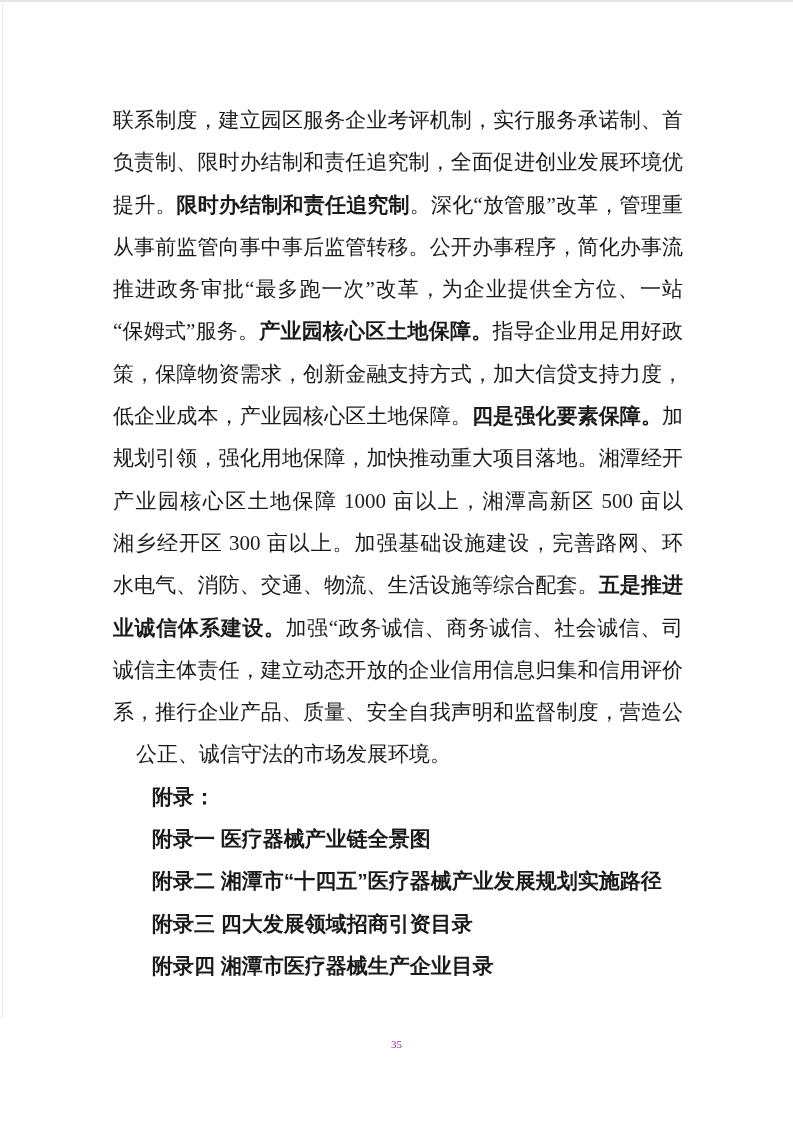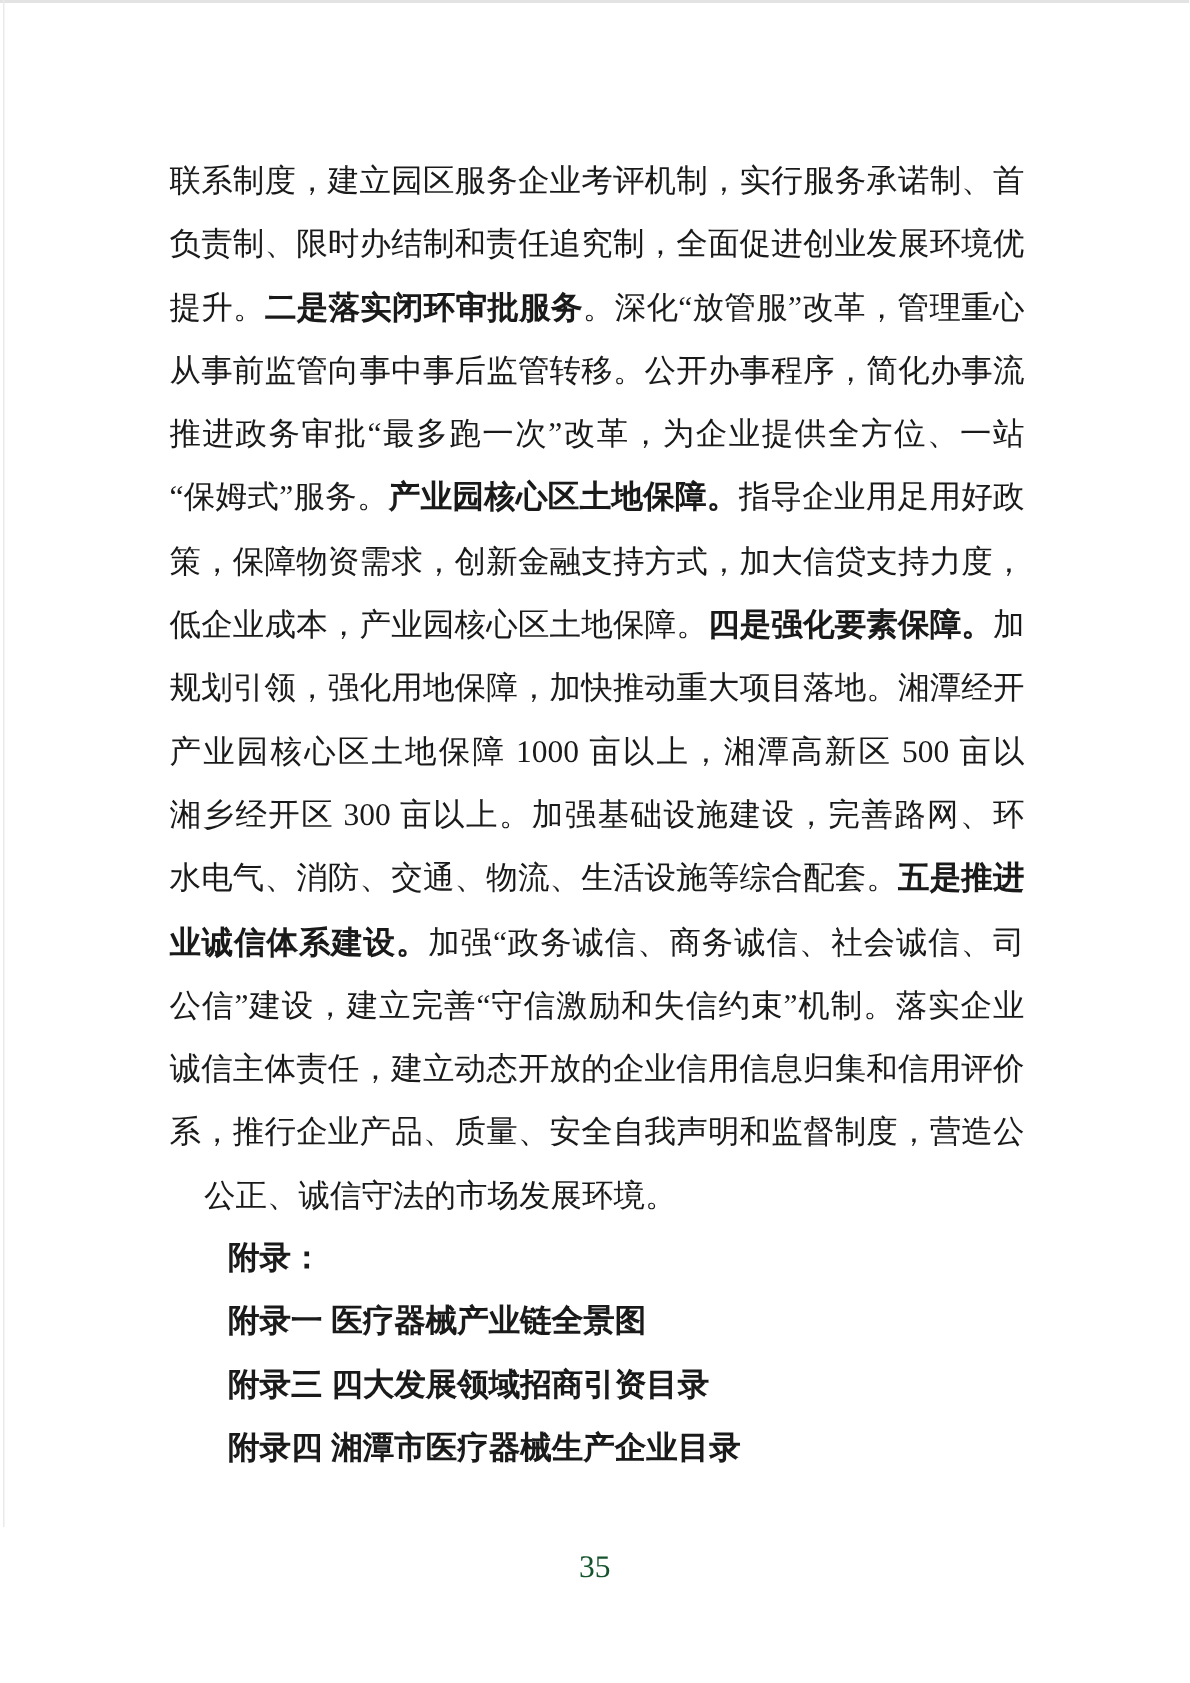--- a/index.html
+++ b/index.html
@@ -61,57 +61,57 @@
     font-weight: 700;
     font-family: "Liberation Sans", "DejaVu Sans", sans-serif;
     text-align: left;
   }
   .page-number {
     position: absolute;
     top: 1033px;
     left: 0;
     width: 793px;
     text-align: center;
-    font-size: 21px;
+    font-size: 11px;
     line-height: 22px;
-    color: #14532d;
+    color: #a21caf;
     font-family: "Liberation Serif", "DejaVu Serif", serif;
   }
 </style>
 </head>
 <body>
 
 <div class="page">
   <div class="edge-top"></div>
   <div class="edge-left"></div>
 
   <div class="content">
     <div>
         <div class="line"><span>联系制度，建立园区服务企业考评机制，实行服务承诺制、首问</span></div>
         <div class="line"><span>负责制、限时办结制和责任追究制，全面促进创业发展环境优化</span></div>
-        <div class="line"><span>提升。</span><span class="b">二是落实闭环审批服务</span><span>。深化“放管服”改革，管理重心</span></div>
+        <div class="line"><span>提升。</span><span class="b">限时办结制和责任追究制</span><span>。深化“放管服”改革，管理重心</span></div>
         <div class="line"><span>从事前监管向事中事后监管转移。公开办事程序，简化办事流程，</span></div>
         <div class="line"><span>推进政务审批“最多跑一次”改革，为企业提供全方位、一站式、</span></div>
         <div class="line"><span>“保姆式”服务。</span><span class="b">产业园核心区土地保障。</span><span>指导企业用足用好政</span></div>
         <div class="line"><span>策，保障物资需求，创新金融支持方式，加大信贷支持力度，降</span></div>
         <div class="line"><span>低企业成本，产业园核心区土地保障。</span><span class="b">四是强化要素保障。</span><span>加强</span></div>
         <div class="line"><span>规划引领，强化用地保障，加快推动重大项目落地。湘潭经开区</span></div>
         <div class="line"><span>产业园核心区土地保障 1000 亩以上，湘潭高新区 500 亩以上，</span></div>
         <div class="line"><span>湘乡经开区 300 亩以上。加强基础设施建设，完善路网、环保、</span></div>
         <div class="line"><span>水电气、消防、交通、物流、生活设施等综合配套。</span><span class="b">五是推进企</span></div>
         <div class="line"><span class="b">业诚信体系建设。</span><span>加强“政务诚信、商务诚信、社会诚信、司法</span></div>
-        <div class="line"><span>公信”建设，建立完善“守信激励和失信约束”机制。落实企业</span></div>
         <div class="line"><span>诚信主体责任，建立动态开放的企业信用信息归集和信用评价体</span></div>
         <div class="line"><span>系，推行企业产品、质量、安全自我声明和监督制度，营造公平</span></div>
         <div class="line last"><span>公正、诚信守法的市场发展环境。</span></div>
       </div>
     <div>
       <div class="appendix-line">附录：</div>
       <div>
           <div class="appendix-line">附录一  医疗器械产业链全景图</div>
+          <div class="appendix-line">附录二 湘潭市“十四五”医疗器械产业发展规划实施路径</div>
           <div class="appendix-line">附录三  四大发展领域招商引资目录</div>
           <div class="appendix-line">附录四  湘潭市医疗器械生产企业目录</div>
         </div>
     </div>
   </div>
 
   <div class="page-number">35</div>
 </div>
 
 </body></html>

